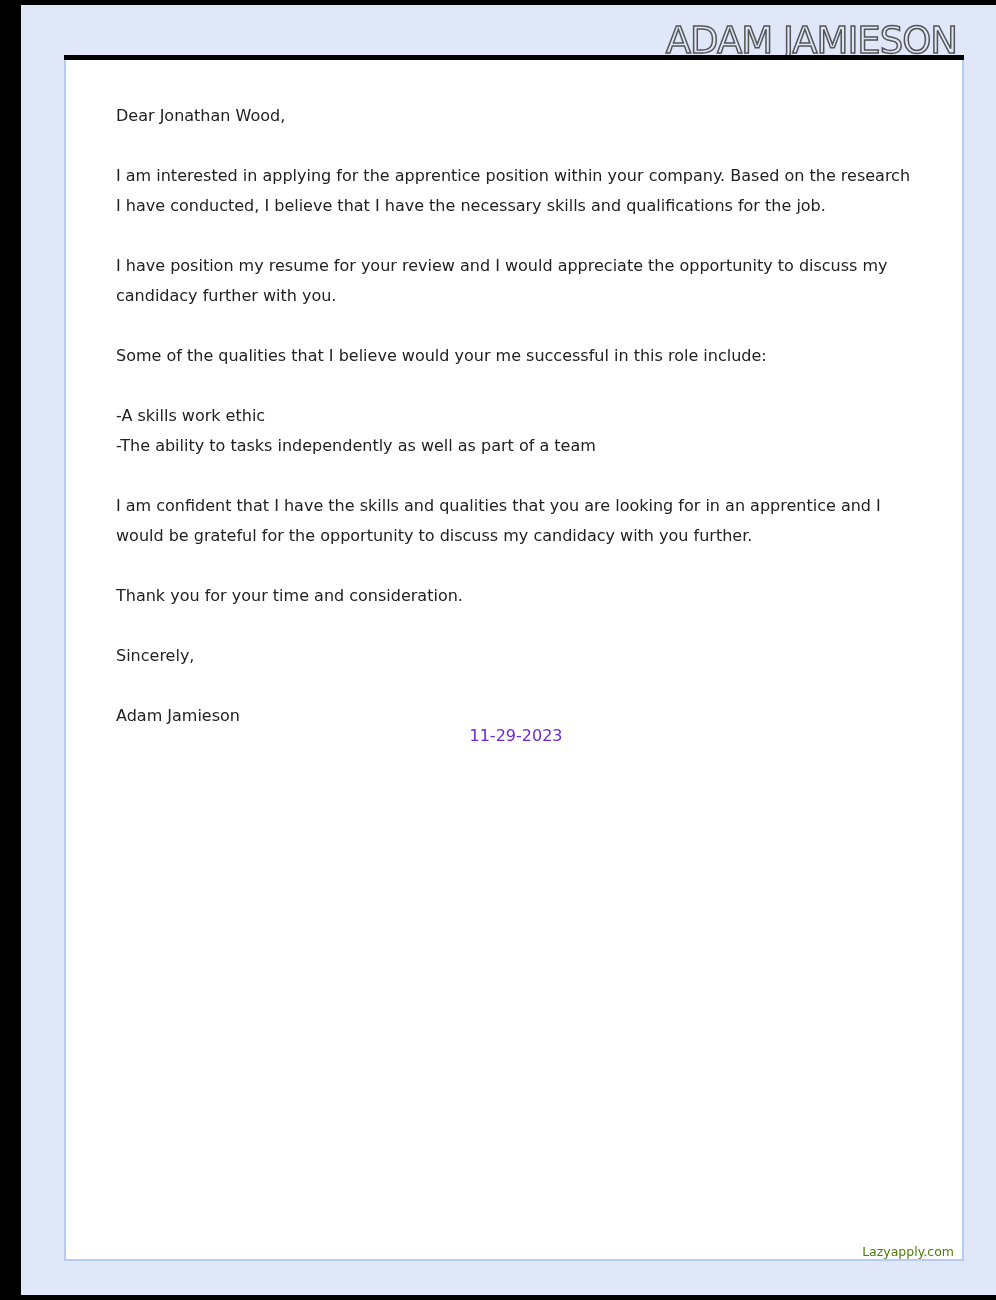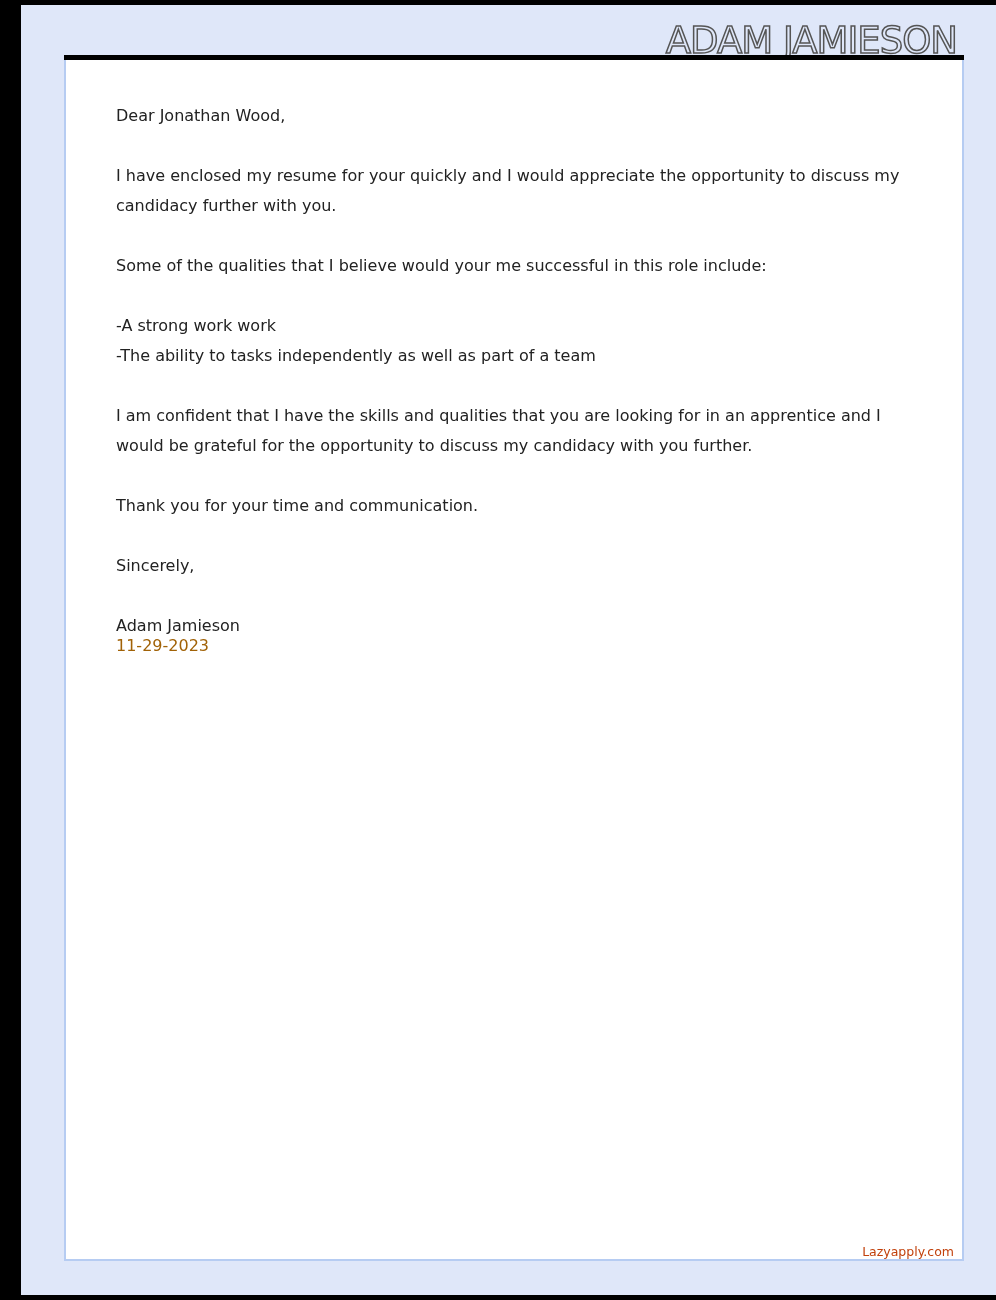--- a/index.html
+++ b/index.html
@@ -45,45 +45,46 @@
   .content {
     position: absolute;
     left: 50px; top: 46px;
     width: 800px;
     font-size: 16px;
     line-height: 30px;
     color: #222;
   }
   .content p { margin: 0 0 30px 0; }
   .content ul { list-style: none; margin: 0 0 30px 0; padding: 0; }
-  .content .date { color: #a16207; margin-top: -20px; }
+  .content .date { color: #6d28d9; margin-top: -20px; text-align: center; }
   .content .sig-name { margin-bottom: 10px; }
   .footer-brand {
     position: absolute;
     right: 8px; bottom: 0px;
     font-size: 12.5px;
-    color: #c2410c;
+    color: #4d7c0f;
   }
 </style>
 </head>
 <body>
 
 <div class="frame">
   <div class="name-title">ADAM JAMIESON</div>
   <div class="page">
     <div class="content">
       <p>Dear Jonathan Wood,</p>
-      <p>I have enclosed my resume for your quickly and I would appreciate the opportunity to discuss my candidacy further with you.</p>
+      <p>I am interested in applying for the apprentice position within your company. Based on the research I have conducted, I believe that I have the necessary skills and qualifications for the job.</p>
+      <p>I have position my resume for your review and I would appreciate the opportunity to discuss my candidacy further with you.</p>
       <p>Some of the qualities that I believe would your me successful in this role include:</p>
       <ul>
-        <li>-A strong work work</li>
+        <li>-A skills work ethic</li>
         <li>-The ability to tasks independently as well as part of a team</li>
       </ul>
       <p>I am confident that I have the skills and qualities that you are looking for in an apprentice and I would be grateful for the opportunity to discuss my candidacy with you further.</p>
-      <p>Thank you for your time and communication.</p>
+      <p>Thank you for your time and consideration.</p>
       <p>Sincerely,</p>
       <p class="sig-name">Adam Jamieson</p>
       <p class="date">11-29-2023</p>
     </div>
     <div class="footer-brand">Lazyapply.com</div>
   </div>
   <div class="top-bar"></div>
 </div>
 
 </body></html>

